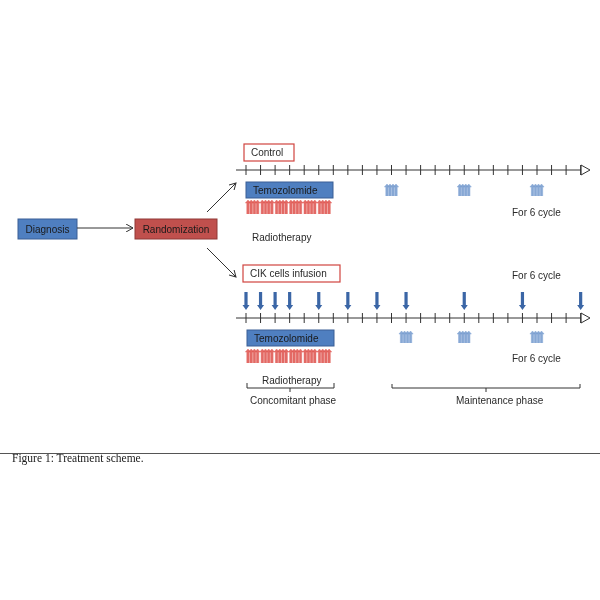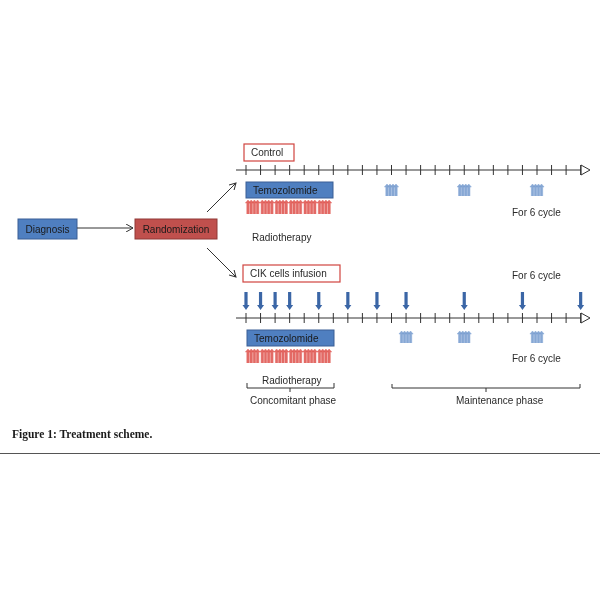--- a/index.html
+++ b/index.html
@@ -1,20 +1,20 @@
 <!DOCTYPE html>
 <html><head>
 <meta charset="utf-8">
 <style>
   html, body { margin:0; padding:0; background:#ffffff; }
   body { width:600px; height:600px; position:relative; overflow:hidden; font-family:"Liberation Sans", sans-serif; }
   #diagram { position:absolute; left:0; top:0; width:600px; height:600px; }
   .node-text { font-family:"Liberation Sans", sans-serif; font-size:10px; fill:#1a1a1a; }
   .lbl { font-family:"Liberation Sans", sans-serif; font-size:10px; fill:#2a2a2a; }
-  .caption { position:absolute; left:12px; top:428px; font-family:"Liberation Serif", serif; font-weight:bold; font-size:11.5px; color:#1a1a1a; }
+  .caption { position:absolute; left:12px; top:452px; font-family:"Liberation Serif", serif; font-weight:normal; font-size:11.5px; color:#1a1a1a; }
   .rule { position:absolute; left:0; top:453px; width:600px; height:0; border-top:1.5px solid #555; }
 </style>
 </head>
 <body>
 
 <svg id="diagram" viewBox="0 0 600 600" xmlns="http://www.w3.org/2000/svg">
   <defs>
     <marker id="openArrow" markerWidth="8" markerHeight="8" refX="7" refY="4" orient="auto">
       <path d="M0,0 L7,4 L0,8" fill="none" stroke="#333" stroke-width="1"></path>
     </marker>

